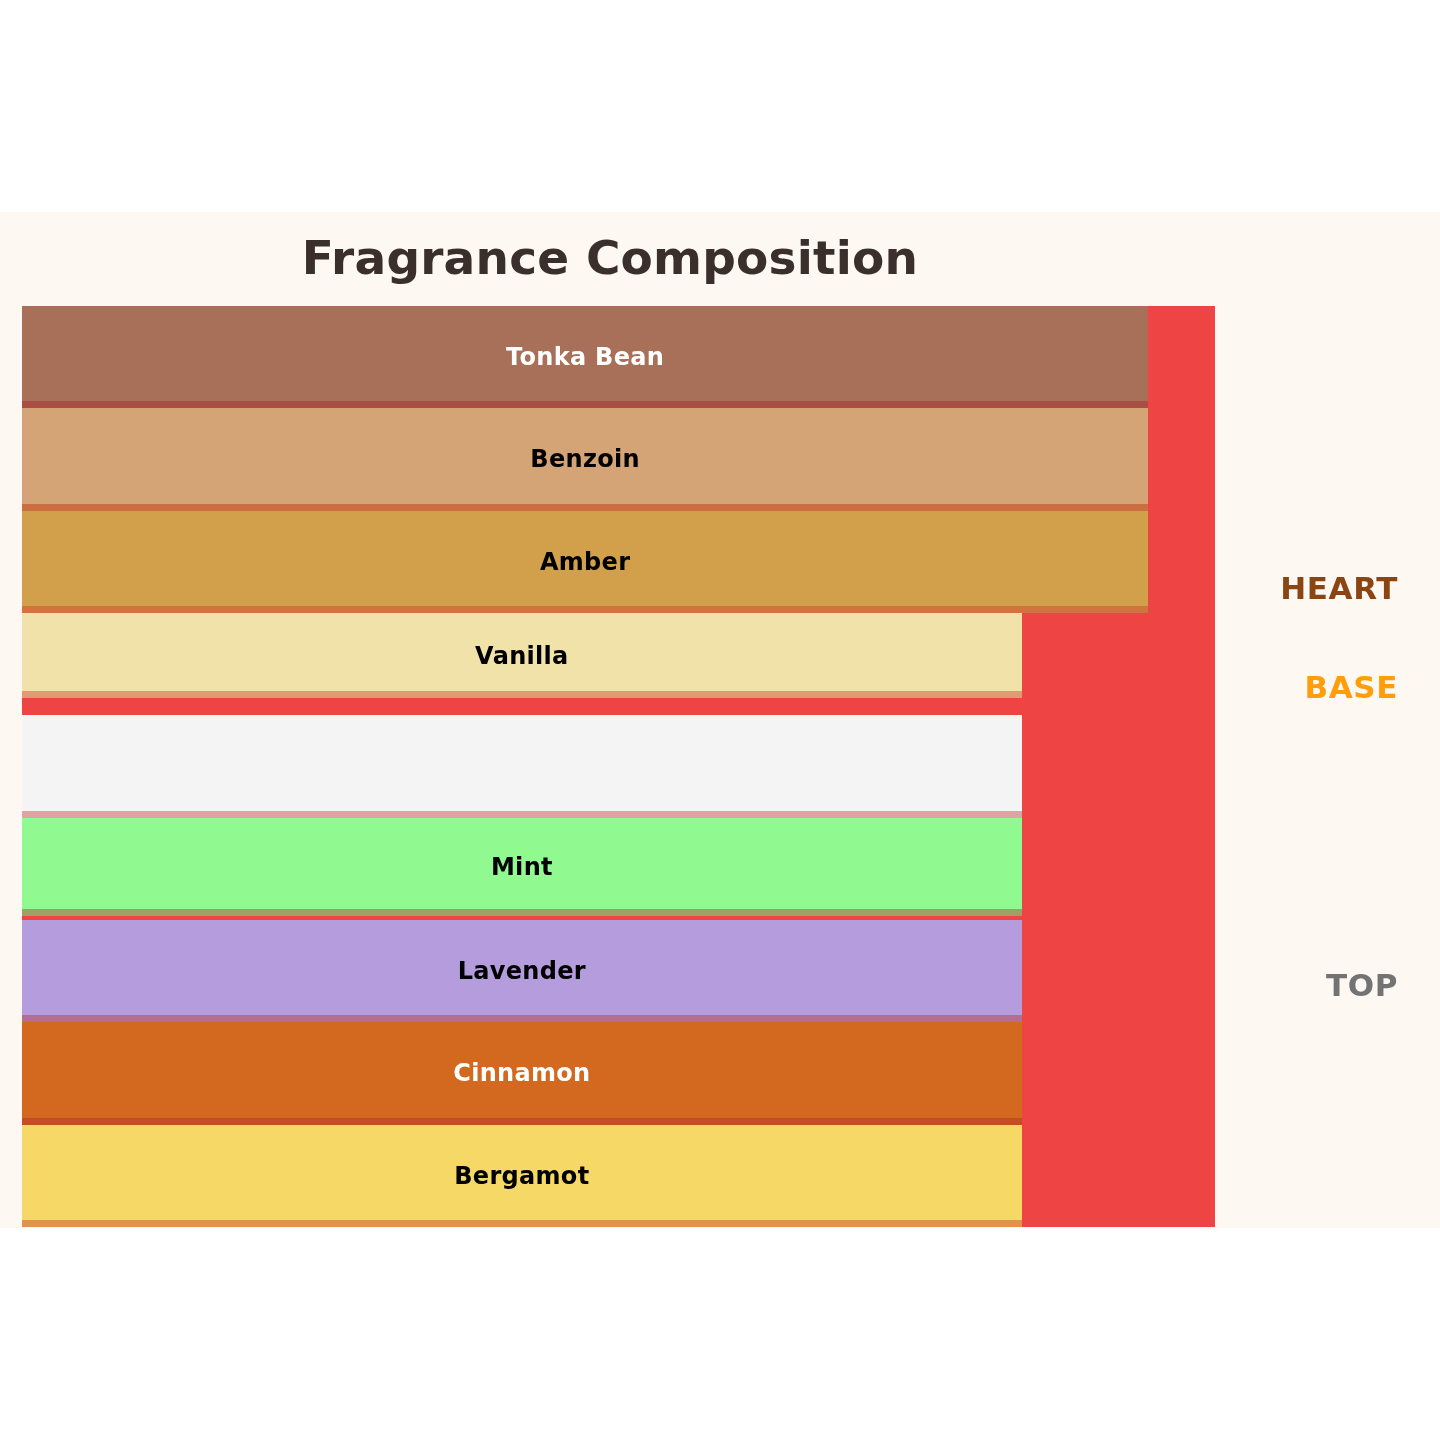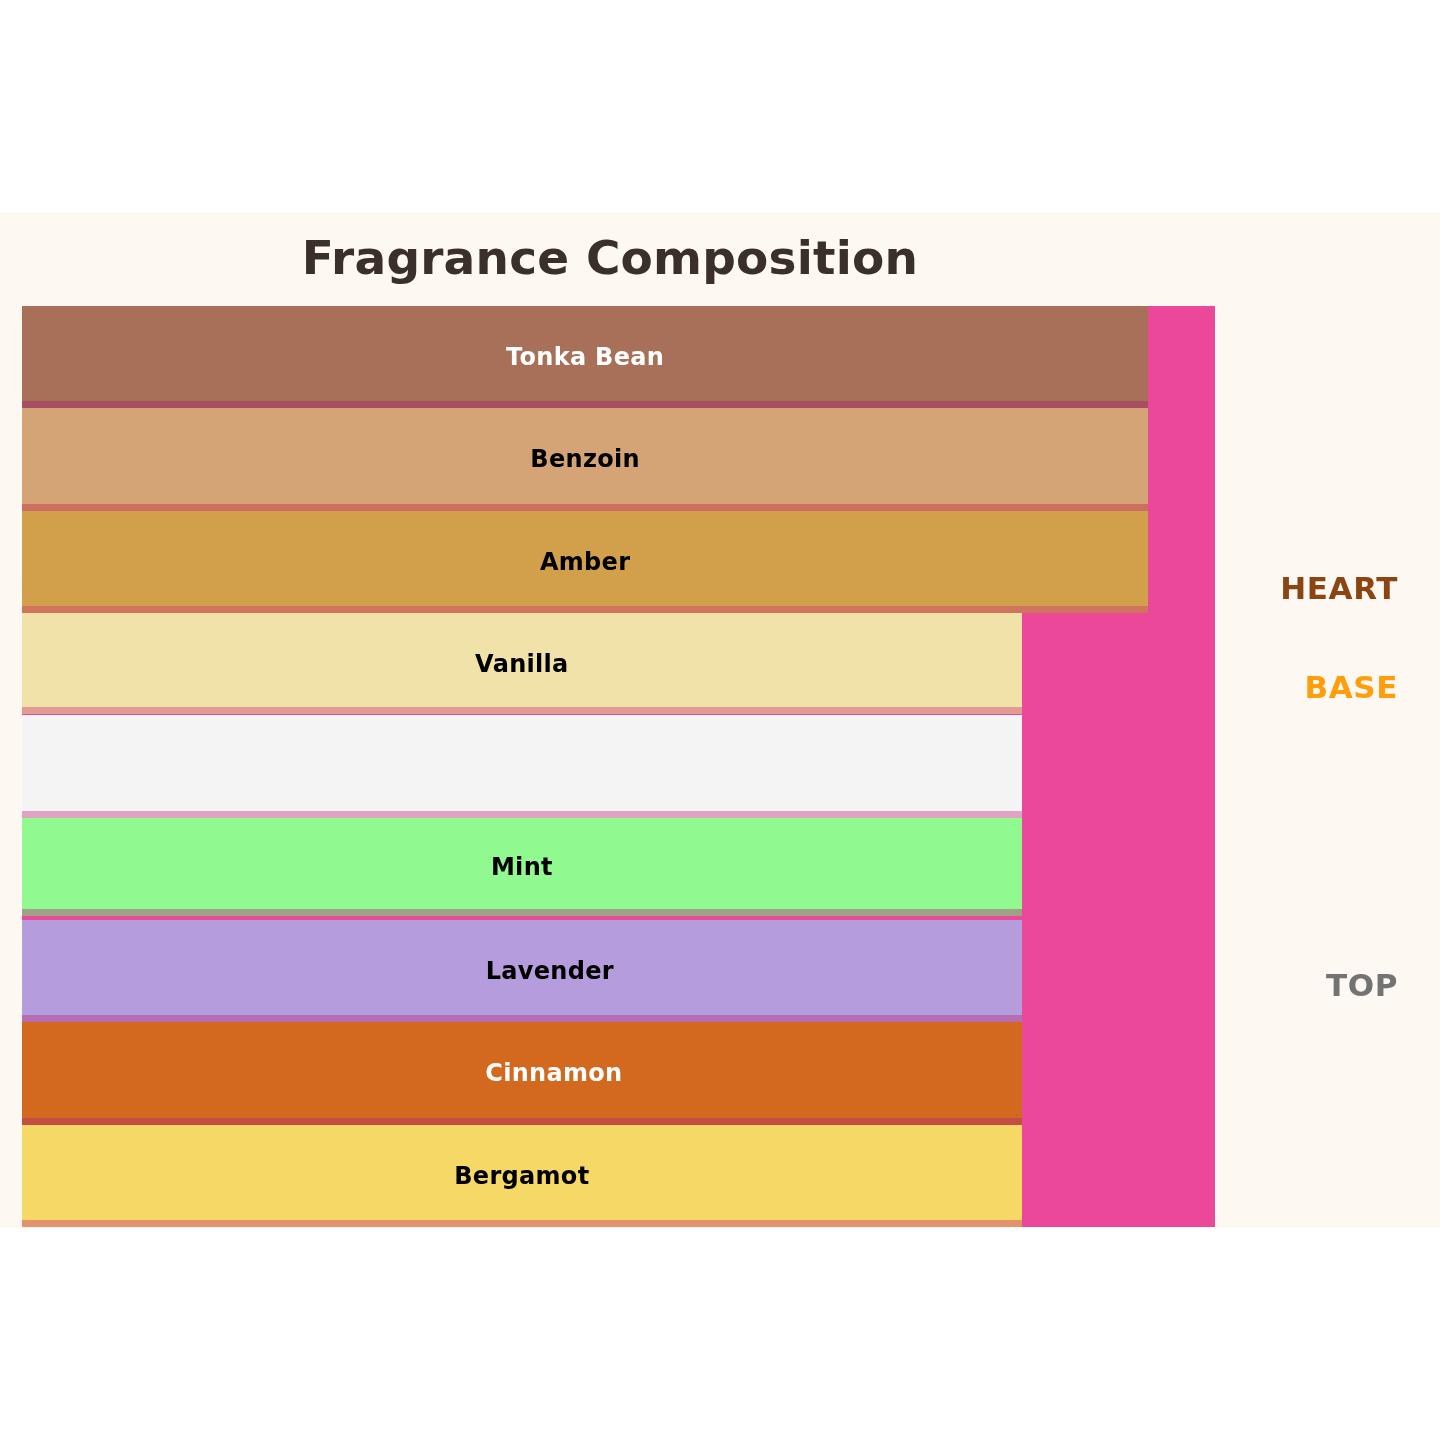--- a/index.html
+++ b/index.html
@@ -35,21 +35,21 @@
     letter-spacing: 0.2px;
   }
 
   
   #plot-area {
     position: absolute;
     left: 22px;
     top: 94px;
     width: 1193px;
     height: 921px;
-    background: #ec4899;
+    background: #ef4444;
   }
 
   .bar-row {
     position: absolute;
     left: 0;
     width: 100%;
     height: 99.5px;
   }
 
   .bar {
@@ -119,21 +119,21 @@
         </div>
         <div class="bar-label" style="width: 1126.19px; color: rgb(0, 0, 0);">Benzoin</div>
       </div>
       <div class="bar-row" style="top: 204.667px; height: 102.333px; text-align: right;">
         <div class="bar" style="width: 1126.19px;">
           <div class="bar-fill" style="background: rgb(210, 160, 74);"></div>
           <div class="bar-shadow" style="background: rgb(192, 143, 58);"></div>
         </div>
         <div class="bar-label" style="width: 1126.19px; color: rgb(0, 0, 0);">Amber</div>
       </div>
-      <div class="bar-row" style="top: 307px; height: 101px; text-align: right;">
+      <div class="bar-row" style="top: 307px; height: 85px; text-align: right;">
         <div class="bar" style="width: 999.734px;">
           <div class="bar-fill" style="background: rgb(240, 226, 168);"></div>
           <div class="bar-shadow" style="background: rgb(220, 206, 144);"></div>
         </div>
         <div class="bar-label" style="width: 999.734px; color: rgb(0, 0, 0);">Vanilla</div>
       </div>
       <div class="bar-row" style="top: 409.333px; height: 102.333px;">
         <div class="bar" style="width: 999.734px;">
           <div class="bar-fill" style="background: rgb(244, 244, 244);"></div>
           <div class="bar-shadow" style="background: rgb(220, 220, 220);"></div>
@@ -144,28 +144,28 @@
           <div class="bar-fill" style="background: rgb(144, 250, 144);"></div>
           <div class="bar-shadow" style="background: rgb(111, 217, 122);"></div>
         </div>
         <div class="bar-label" style="width: 999.734px; color: rgb(0, 0, 0);">Mint</div>
       </div>
       <div class="bar-row" style="top: 614px; height: 102.333px;">
         <div class="bar" style="width: 999.734px;">
           <div class="bar-fill" style="background: rgb(181, 156, 221);"></div>
           <div class="bar-shadow" style="background: rgb(149, 132, 196);"></div>
         </div>
-        <div class="bar-label" style="width: 999.734px; color: rgb(0, 0, 0); padding-left: 28px;">Lavender</div>
+        <div class="bar-label" style="width: 999.734px; color: rgb(0, 0, 0);">Lavender</div>
       </div>
       <div class="bar-row" style="top: 716.333px; height: 102.333px;">
         <div class="bar" style="width: 999.734px;">
           <div class="bar-fill" style="background: rgb(210, 105, 30);"></div>
           <div class="bar-shadow" style="background: rgb(169, 82, 15);"></div>
         </div>
-        <div class="bar-label" style="width: 999.734px; color: rgb(255, 255, 255); padding-left: 32px;">Cinnamon</div>
+        <div class="bar-label" style="width: 999.734px; color: rgb(255, 255, 255);">Cinnamon</div>
       </div>
       <div class="bar-row" style="top: 818.667px; height: 102.333px;">
         <div class="bar" style="width: 999.734px;">
           <div class="bar-fill" style="background: rgb(245, 216, 102);"></div>
           <div class="bar-shadow" style="background: rgb(220, 193, 82);"></div>
         </div>
         <div class="bar-label" style="width: 999.734px; color: rgb(0, 0, 0);">Bergamot</div>
       </div>
     </div>
 

